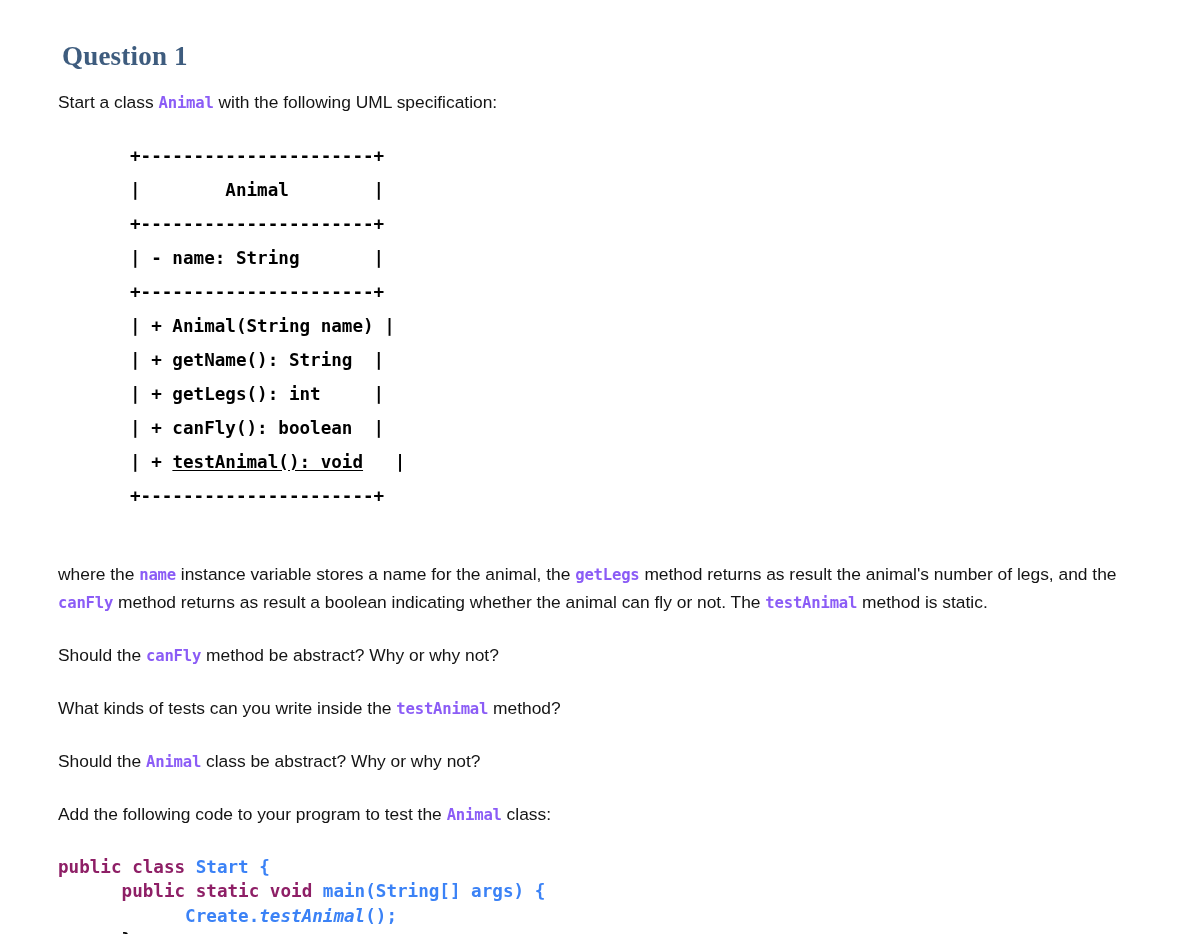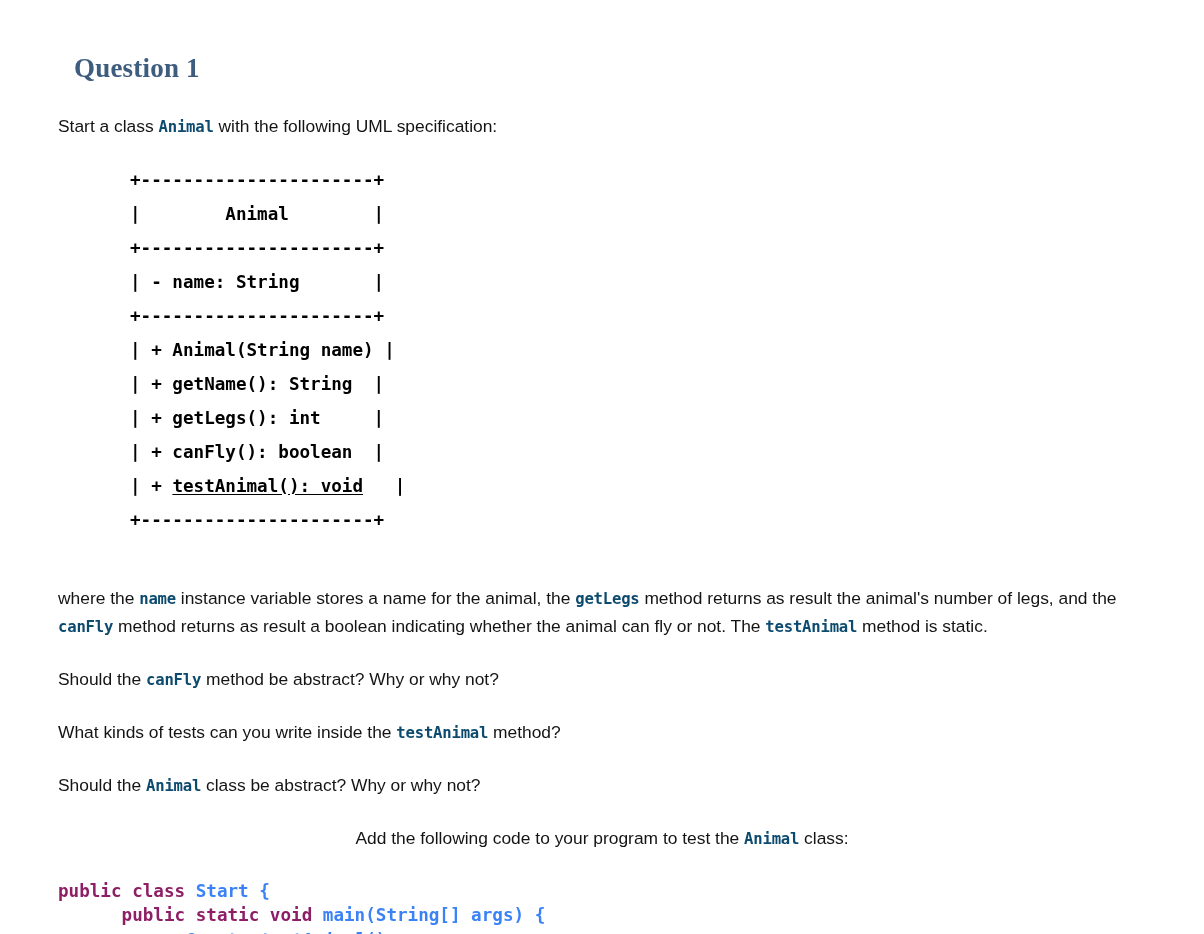--- a/index.html
+++ b/index.html
@@ -22,46 +22,46 @@
     box-sizing: border-box;
     padding: 0 58px;
   }
 
   
   .q-heading {
     font-family: "Liberation Serif", serif;
     font-weight: bold;
     font-size: 27px;
     color: #3e5c7e;
-    margin: 16px;
+    margin: 4px;
     padding-top: 38px;
     line-height: 1.1;
     letter-spacing: .2px;
   }
 
   
   .para {
     font-size: 17.4px;
     line-height: 27px;
     margin: 0;
     color: #141414;
     max-width: 1090px;
   }
   .para.intro { padding-top: 13px; }
   .para.where { padding-top: 48px; }
   .para.spaced { padding-top: 25px; }
-  .para.addcode { padding-top: 25px; text-align: center; }
+  .para.addcode { padding-top: 25px; }
 
   
   code.inl {
     font-family: "DejaVu Sans Mono", monospace;
     font-weight: bold;
     font-size: 15.6px;
     letter-spacing: -0.2px;
-    color: #0c4a6e;
+    color: #8b5cf6;
   }
 
   
   .uml {
     font-family: "DejaVu Sans Mono", monospace;
     font-weight: bold;
     font-size: 17.6px;
     line-height: 34px;
     white-space: pre;
     margin: 0;

